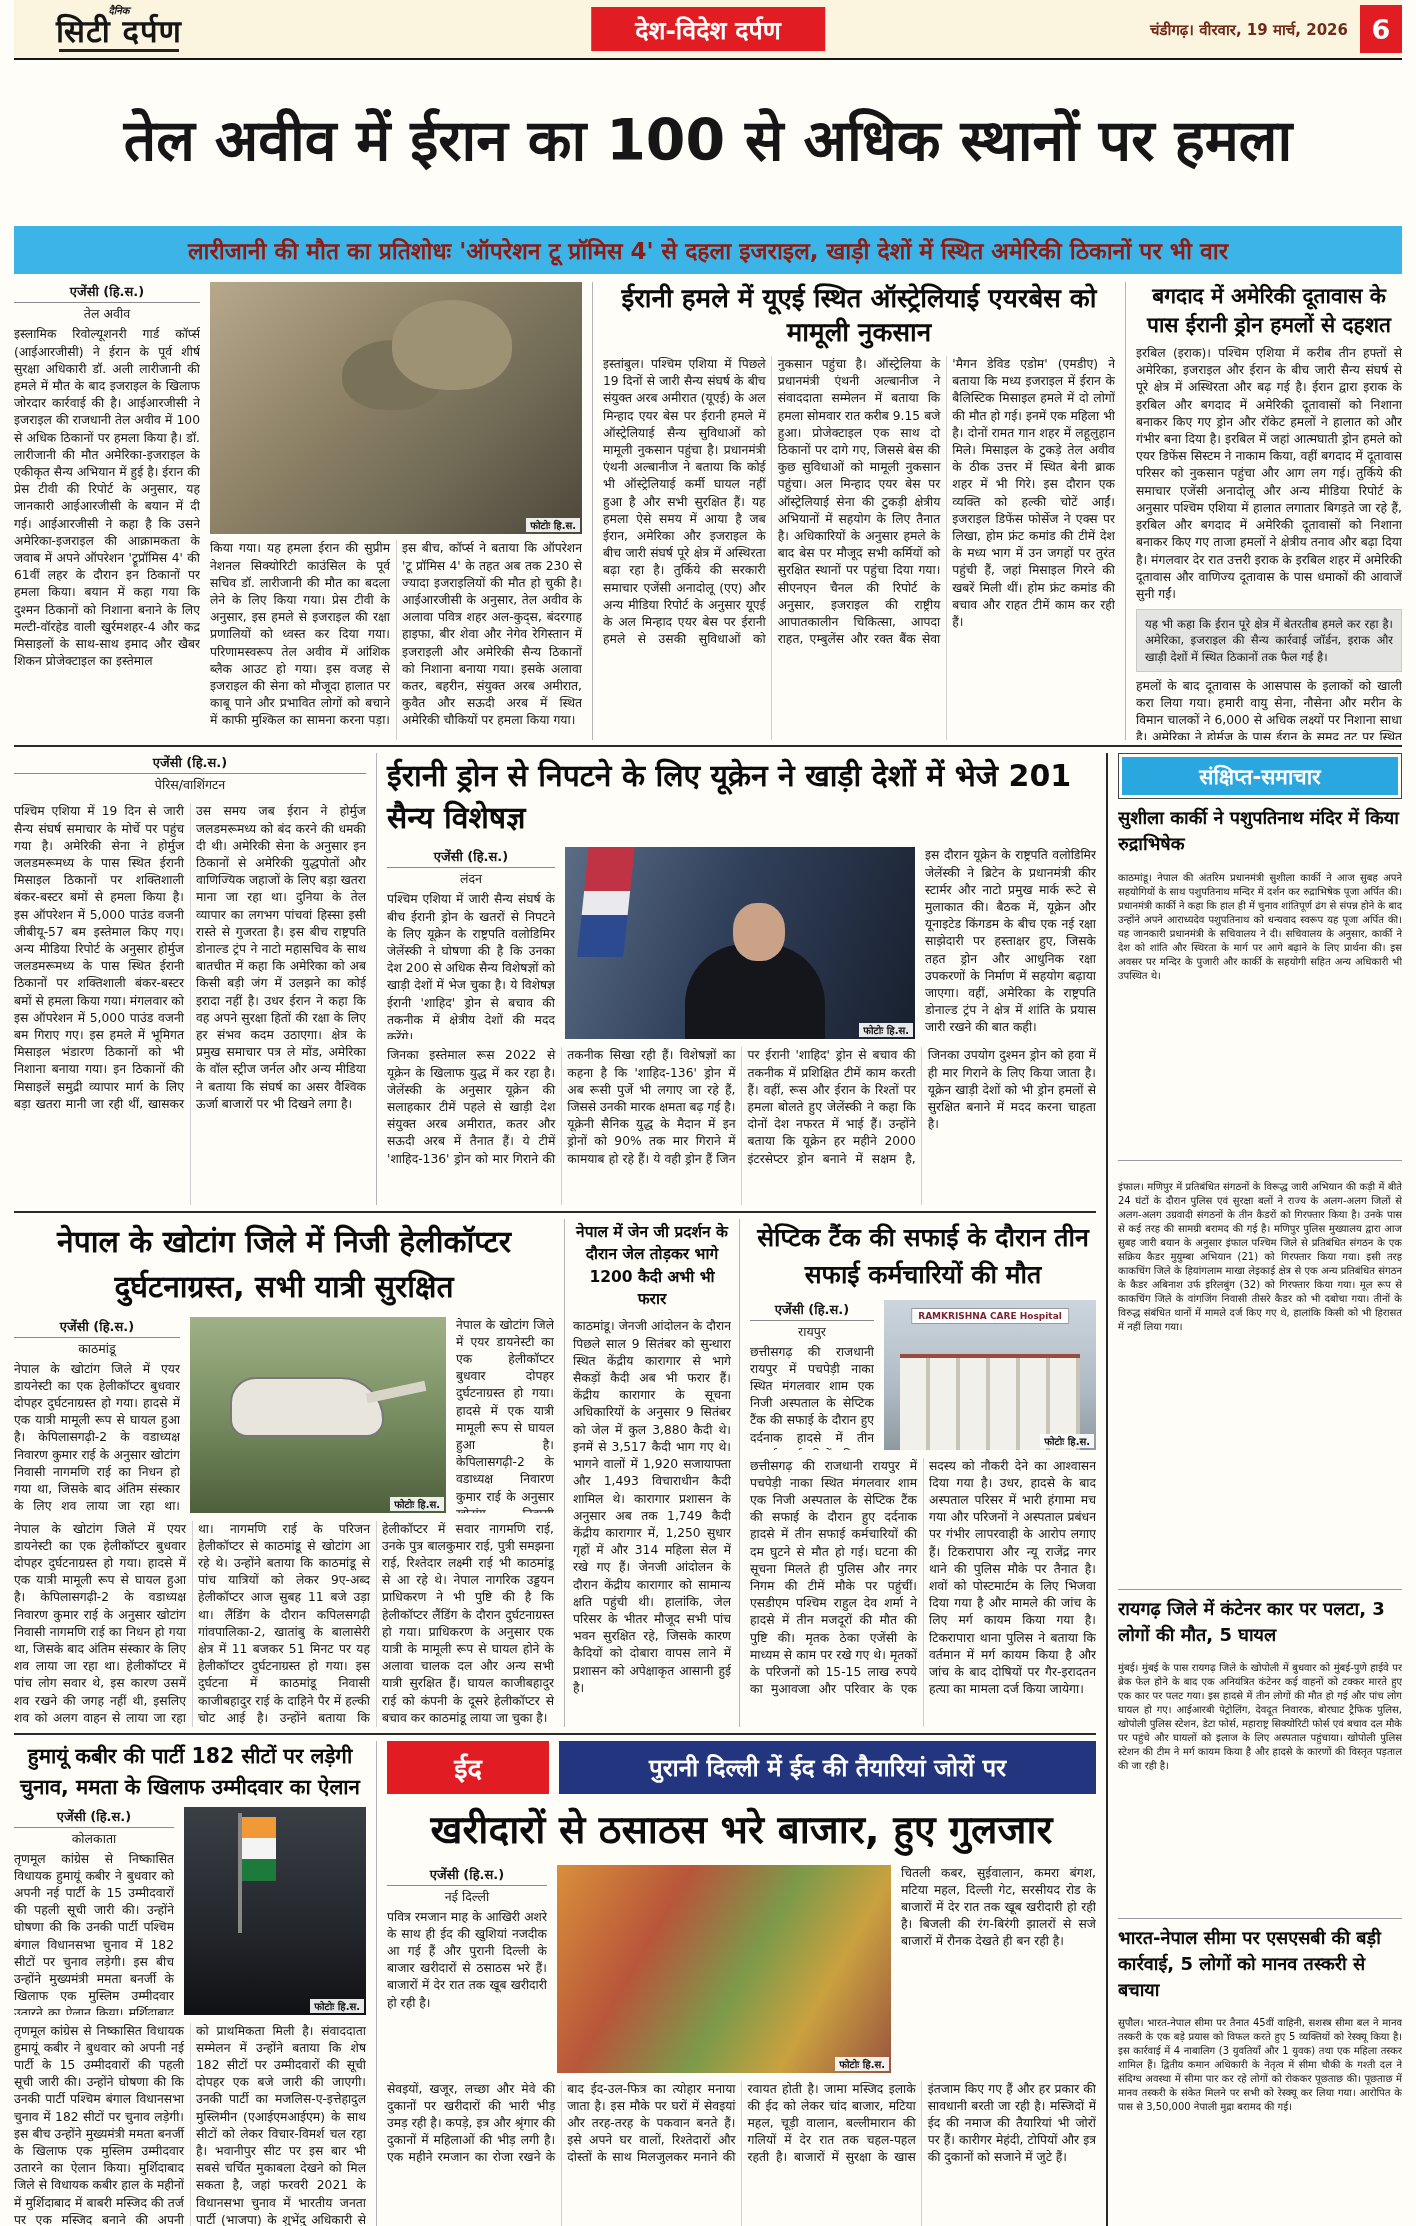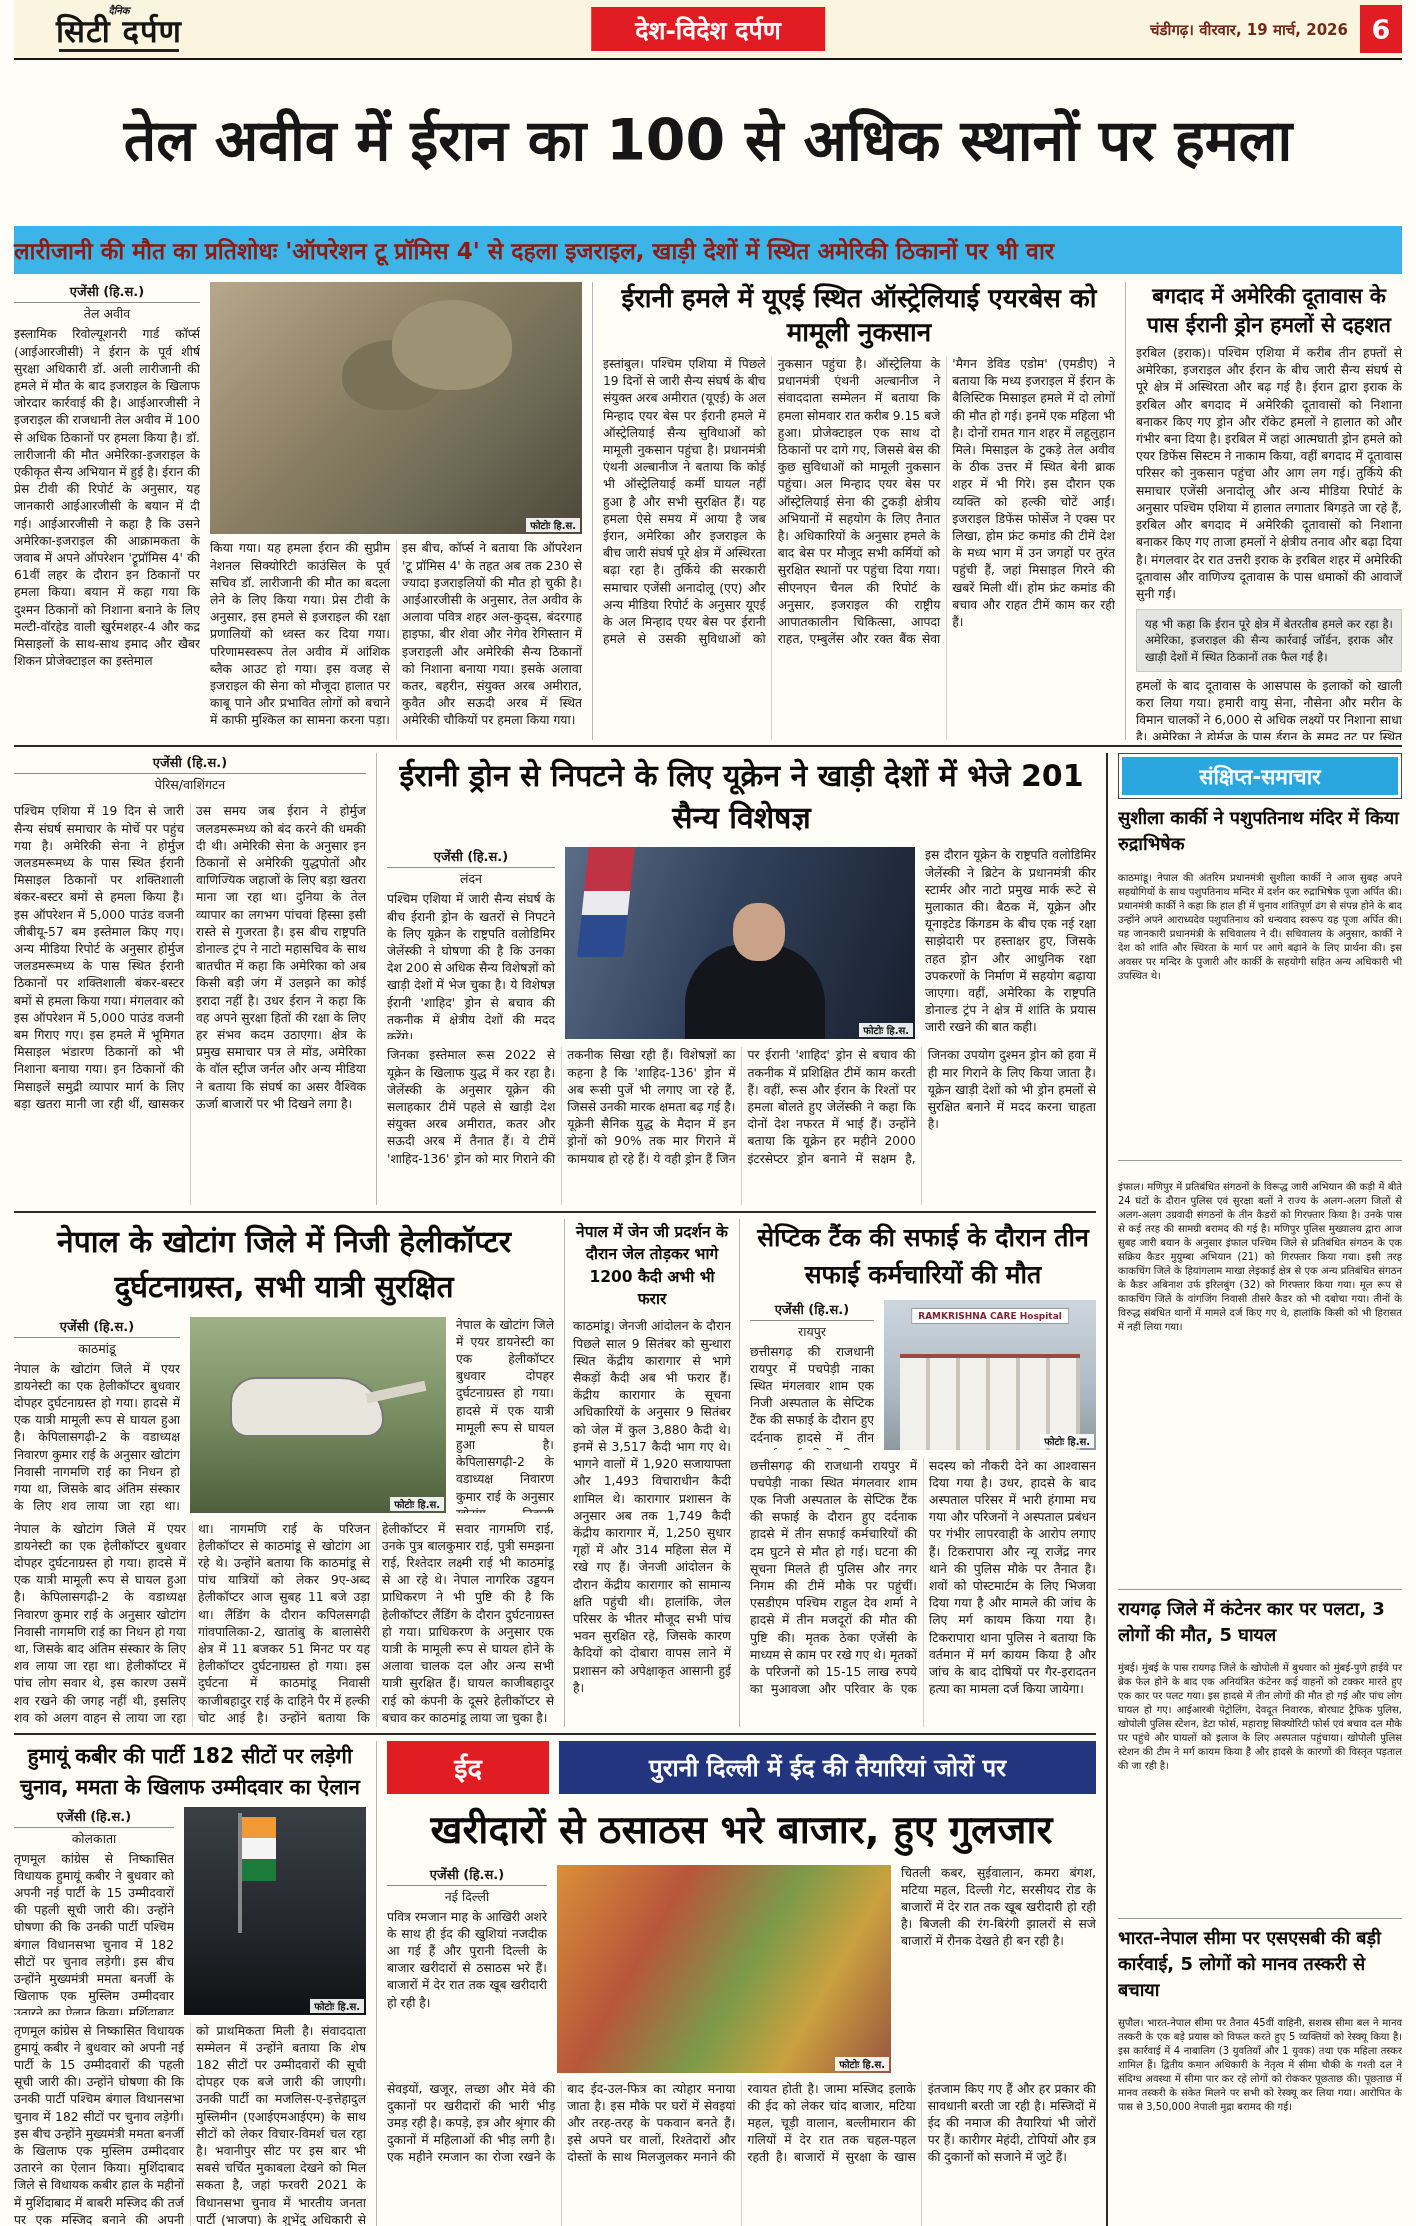--- a/index.html
+++ b/index.html
@@ -12,21 +12,21 @@
   .masthead-main{font-size:31px;font-weight:700;letter-spacing:1px;}
   .masthead-rule{height:3px;background:#222;width:120px;margin:2px auto 0;}
   .section-banner{position:absolute;left:50%;transform:translateX(-50%);background:#e11d23;color:#fff;
         font-weight:700;font-size:25px;padding:5px 44px;}
   .header-right{margin-left:auto;display:flex;align-items:center;gap:12px;}
   .date-line{font-weight:700;font-size:15px;color:#6f2a18;}
   .page-num{background:#e11d23;color:#fff;font-size:27px;font-weight:700;width:42px;height:48px;
         display:flex;align-items:center;justify-content:center;}
   
   .main-headline{font-size:57px;font-weight:700;text-align:center;line-height:1.5;height:90px;overflow:hidden;}
-  .subhead-strip{background:#3cb4e7;color:#8c1c13;font-weight:700;text-align:left;font-size:23px;
+  .subhead-strip{background:#3cb4e7;color:#8c1c13;font-weight:700;text-align:center;font-size:23px;
         padding:8px 0;margin:2px 0 8px;}
   
   .byline{font-weight:700;text-align:center;font-size:13px;border-bottom:1px solid #8a8a8a;padding-bottom:2px;margin-bottom:2px;}
   .dateline{text-align:center;font-size:12.5px;margin-bottom:4px;}
   .body{font-size:12.3px;line-height:1.4;text-align:justify;overflow:hidden;}
   .photo{position:relative;background:#888;overflow:hidden;}
   .photo-cap{position:absolute;right:2px;bottom:2px;background:rgba(255,255,255,.9);font-size:10px;padding:0 4px;font-weight:700;}
   h2,h3{margin:0;font-weight:700;color:#0c0c0c;}
   
   .story1{display:flex;gap:10px;height:458px;border-bottom:2px solid #2a2a2a;padding-bottom:5px;}
@@ -43,21 +43,21 @@
   .baghdad-art h2{font-size:21px;text-align:center;line-height:1.35;margin-bottom:6px;}
   .inset{background:#e4e4e2;border:1px solid #c9c9c5;padding:6px 8px;font-size:11.6px;line-height:1.4;margin:6px 0;break-inside:avoid;}
   
   .lower{display:flex;gap:10px;margin-top:6px;height:1510px;}
   .lower-left{width:1082px;flex:none;display:flex;flex-direction:column;}
   .band{display:flex;gap:10px;}
   .band2{height:514px;border-bottom:2px solid #2a2a2a;padding-bottom:6px;}
   .hormuz{width:352px;flex:none;display:flex;flex-direction:column;}
   .hormuz h2{font-size:27px;text-align:center;line-height:1.45;margin:4px 0 8px;}
   .ukraine{flex:1;border-left:1px solid #b5b5b5;padding-left:10px;display:flex;flex-direction:column;}
-  .ukraine h2{font-size:30px;text-align:center;line-height:1.4;margin:2px 0 8px;}
+  .ukraine h2{font-size:30px;text-align:left;line-height:1.4;margin:2px 0 8px;}
   .uk-row{display:flex;gap:10px;height:192px;}
   .uk-intro{width:168px;flex:none;display:flex;flex-direction:column;}
   .uk-photo{width:350px;flex:none;background:linear-gradient(110deg,#5a6c86 0%,#31405a 45%,#18202e 100%);}
   .uk-flag{position:absolute;left:18px;top:0;width:46px;height:110px;background:linear-gradient(180deg,#c03345 0%,#c03345 40%,#e9e9ee 40%,#e9e9ee 62%,#2c4a8f 62%);transform:skewX(-6deg);}
   .uk-suit{position:absolute;left:120px;bottom:0;width:140px;height:95px;border-radius:60px 60px 0 0;background:#14161c;}
   .uk-head{position:absolute;left:168px;bottom:78px;width:52px;height:58px;border-radius:45%;background:#caa287;}
   .uk-side{flex:1;overflow:hidden;}
   .fourcol{column-count:4;column-gap:12px;column-rule:1px solid #cfcfcf;flex:1;overflow:hidden;margin-top:8px;}
   .band3{height:512px;border-bottom:2px solid #2a2a2a;padding:6px 0;}
   .heli{width:540px;flex:none;display:flex;flex-direction:column;}

